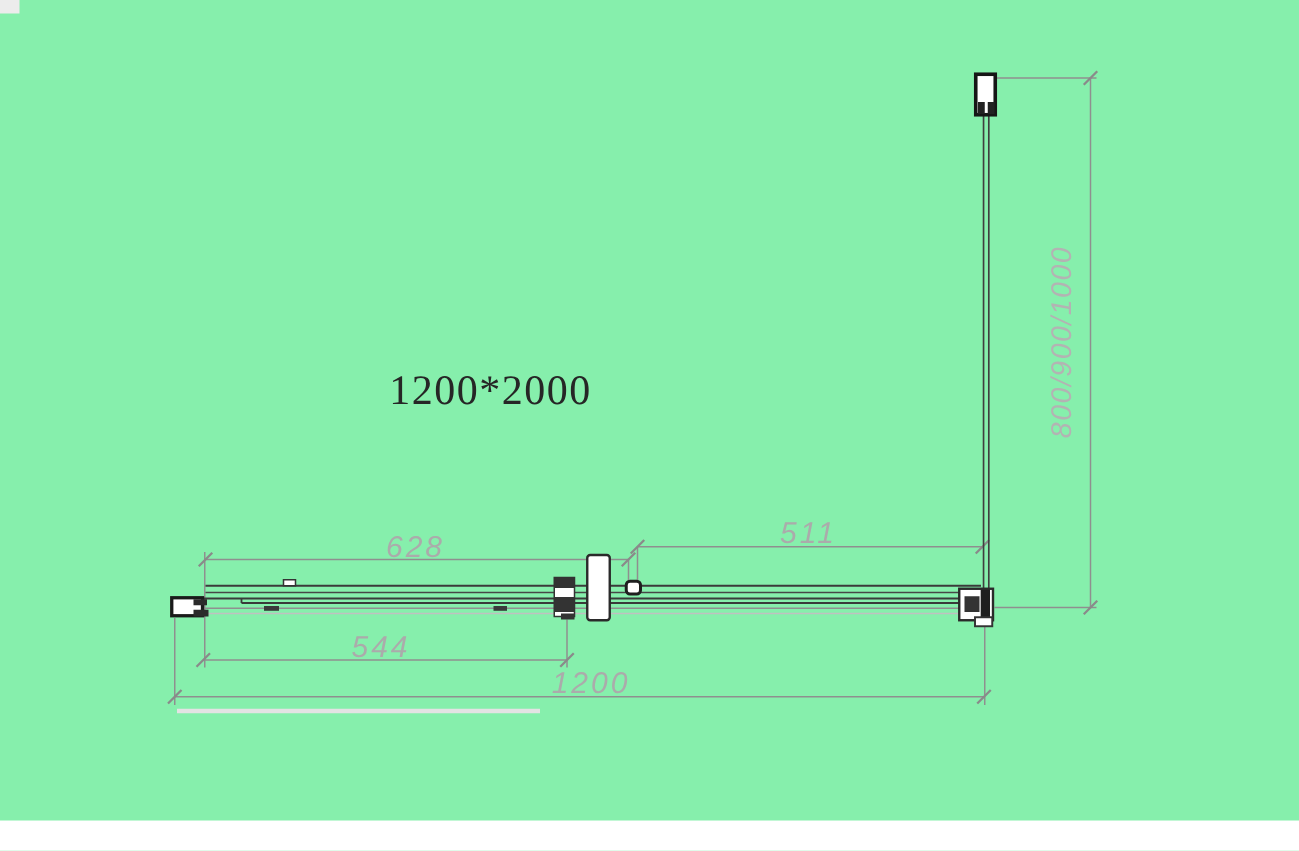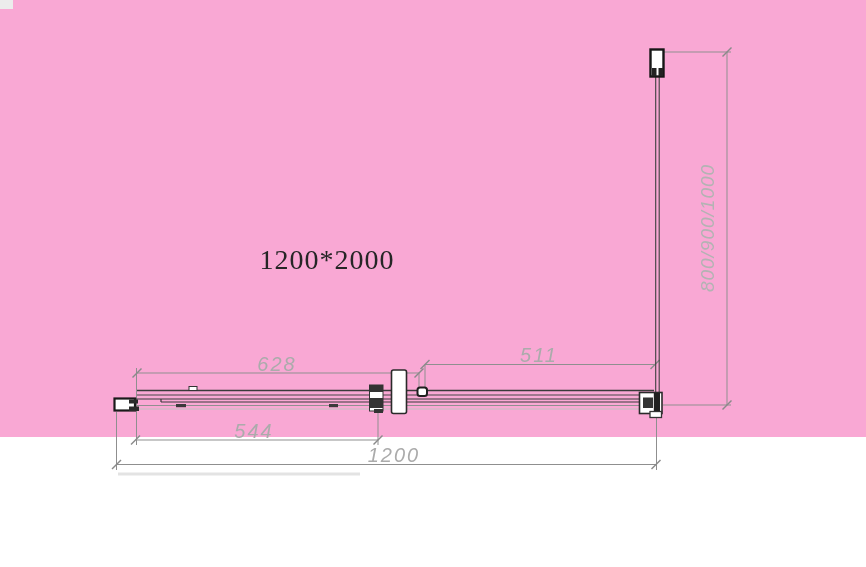--- a/index.html
+++ b/index.html
@@ -6,22 +6,22 @@
     margin: 0;
     padding: 0;
     background: #ffffff;
     width: 866px;
     height: 567px;
     overflow: hidden;
   }
   .stage {
     position: relative;
     width: 866px;
-    height: 437px;
-    background: #f9a8d4;
+    height: 547px;
+    background: #86efac;
   }
   svg { display: block; }
   .dim-text {
     font-family: "Liberation Sans", sans-serif;
     font-style: italic;
     font-size: 20px;
     letter-spacing: 2px;
     fill: #ababab;
   }
   .dim-text-side {

